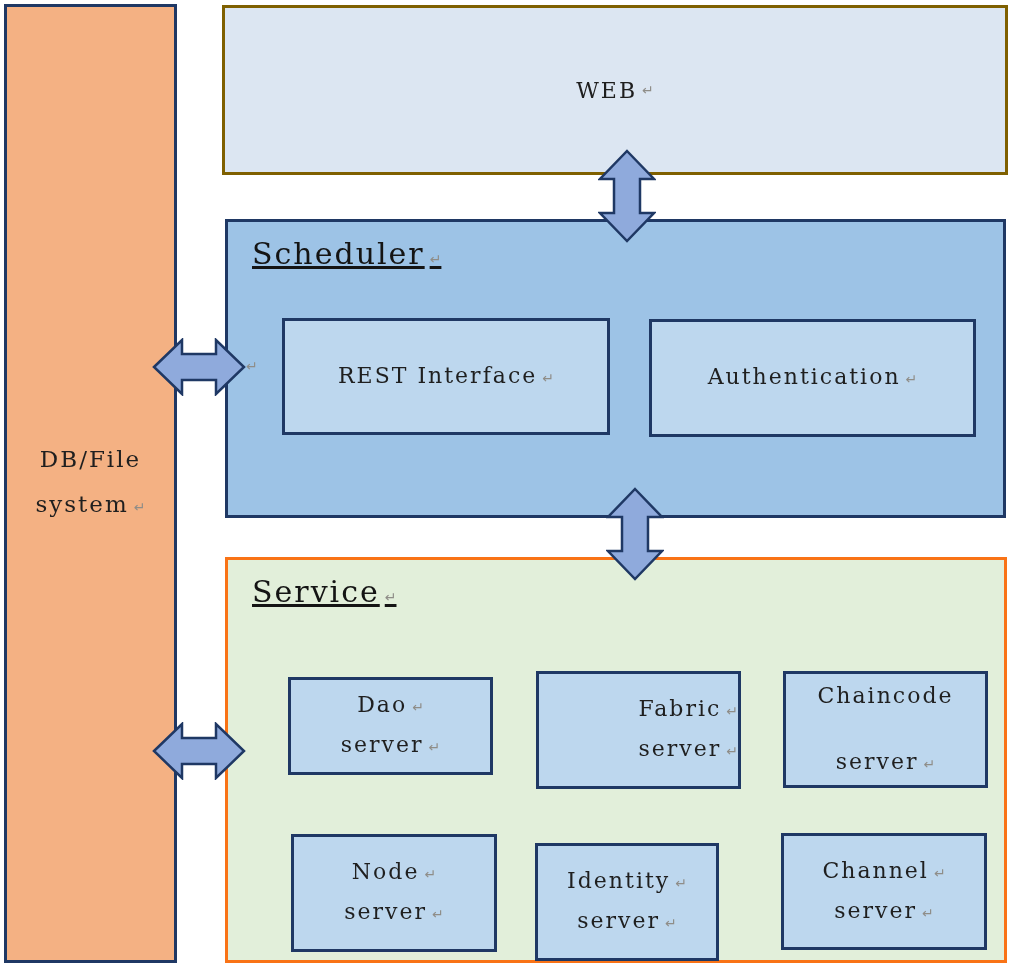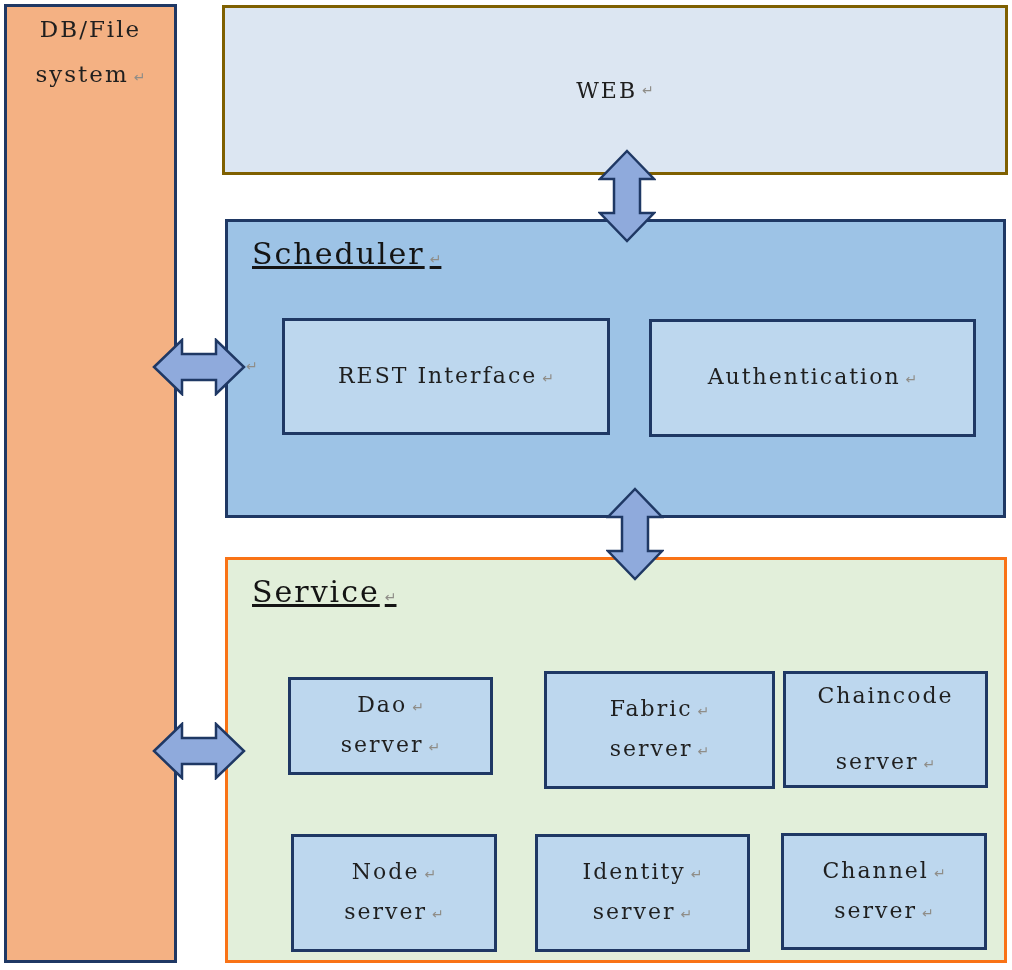--- a/index.html
+++ b/index.html
@@ -13,21 +13,21 @@
     color: #1f1f1f;
     overflow: hidden;
   }
   .shape { position: absolute; }
 
   
   .db-bar {
     left: 4px; top: 4px; width: 173px; height: 959px;
     background: #f4b183;
     border: 3px solid #1f3864;
-    display: flex; align-items: flex-start; justify-content: center;
+    display: flex; align-items: center; justify-content: center;
     text-align: center;
   }
   .db-bar .txt { font-size: 23px; line-height: 45px; letter-spacing: 2px; }
 
   
   .web-box {
     left: 222px; top: 5px; width: 786px; height: 170px;
     background: #dce6f2;
     border: 3px solid #7f6000;
     display: flex; align-items: center; justify-content: center;
@@ -59,24 +59,24 @@
     border: 3px solid #1f3864;
     display: flex; flex-direction: column;
     align-items: center; justify-content: center;
     font-size: 22px; letter-spacing: 2px;
     text-align: center; line-height: 38px;
   }
   .rest-box  { left: 54px;  top: 96px;  width: 328px; height: 117px; text-align: center; }
   .auth-box  { left: 421px; top: 97px;  width: 327px; height: 118px; }
 
   .dao-box       { left: 60px;  top: 117px; width: 205px; height: 98px; }
-  .fabric-box    { left: 316px; top: 111px; width: 231px; height: 118px; }
+  .fabric-box    { left: 308px; top: 111px; width: 205px; height: 118px; align-items: flex-end; }
   .chaincode-box { left: 555px; top: 111px; width: 205px; height: 117px; gap: 28px; }
   .node-box      { left: 63px;  top: 274px; width: 206px; height: 118px; }
-  .identity-box  { left: 307px; top: 274px; width: 215px; height: 118px; }
+  .identity-box  { left: 307px; top: 283px; width: 184px; height: 118px; }
   .channel-box   { left: 553px; top: 273px; width: 206px; height: 117px; }
 
   
   .pmark {
     font-family: "DejaVu Sans", sans-serif;
     font-size: 14px;
     color: #8f8d88;
     margin-left: 5px;
     letter-spacing: 0;
     vertical-align: baseline;

